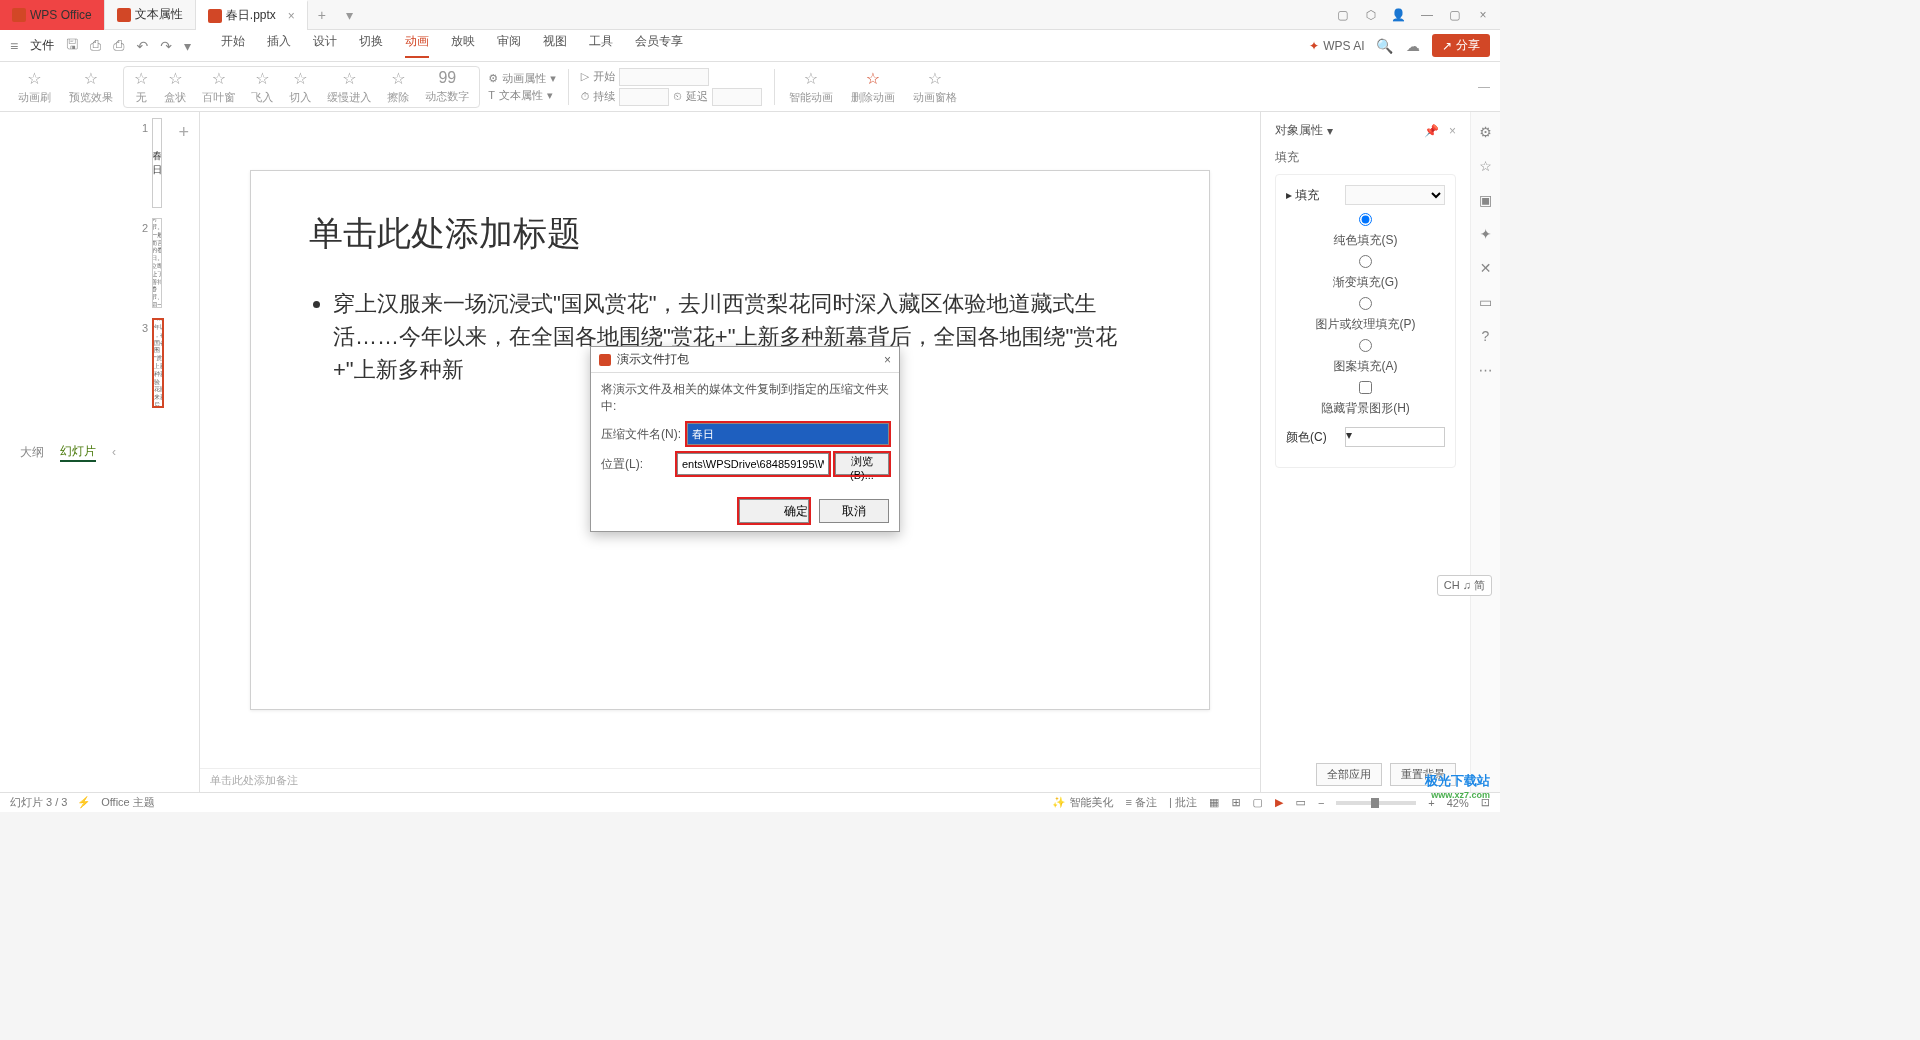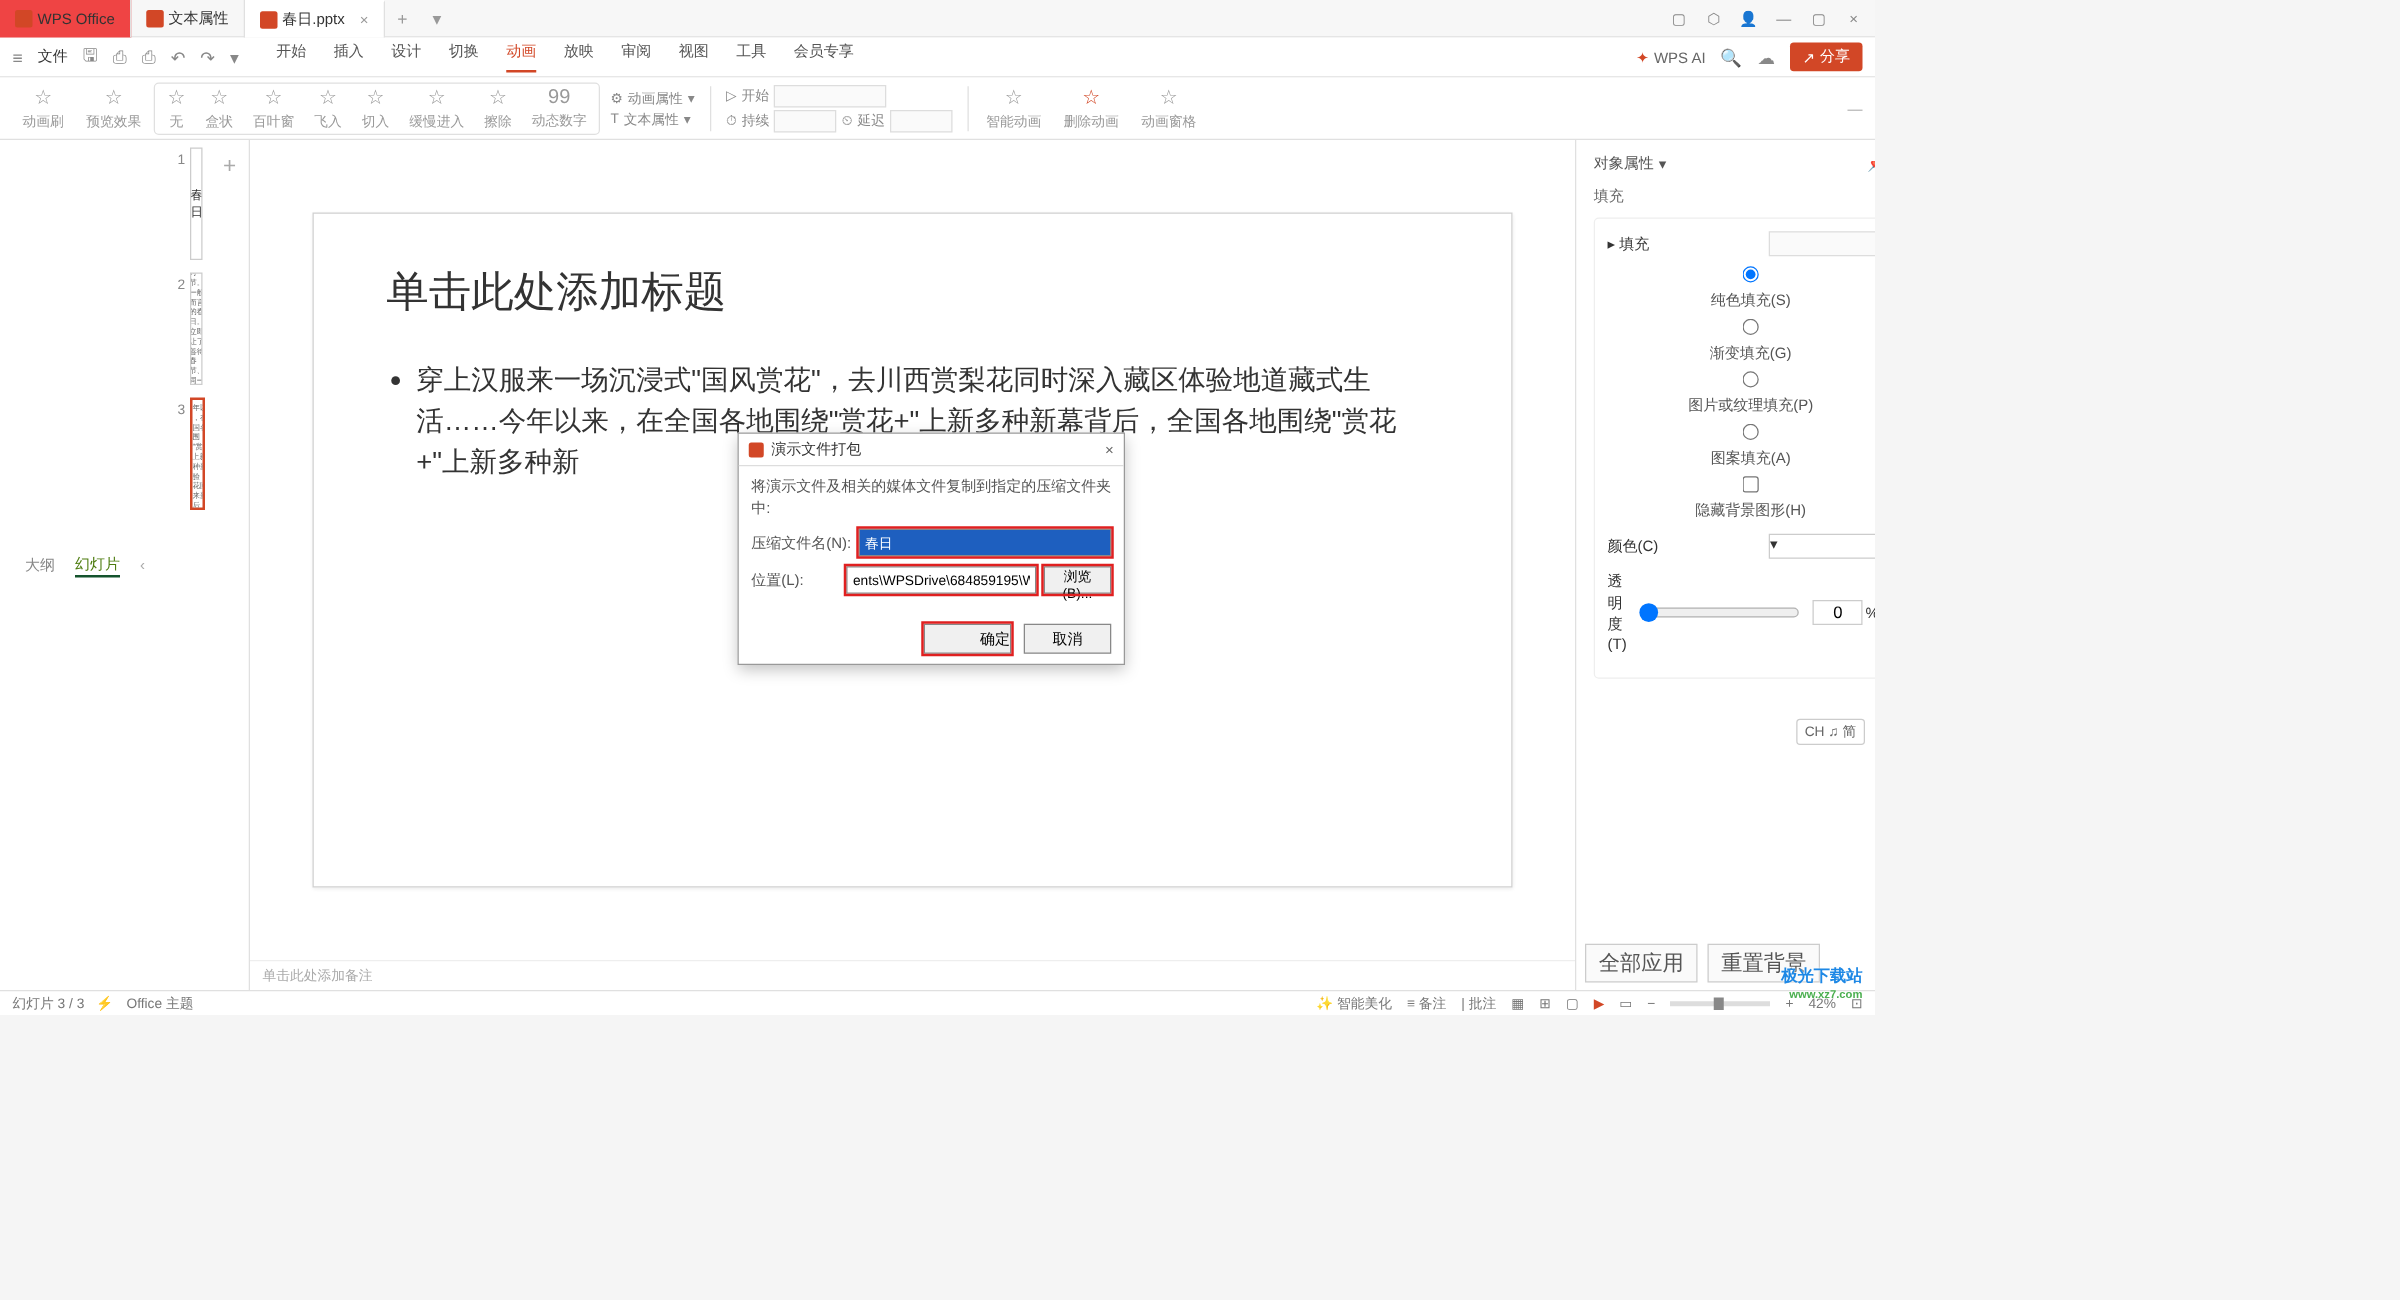--- a/index.html
+++ b/index.html
@@ -81,21 +81,21 @@
   .color-row, .trans-row { display: flex; align-items: center; margin: 10px 0; gap: 10px; }
   .color-swatch { width: 100px; height: 20px; border: 1px solid #ccc; margin-left: auto; background: #fff; }
   .trans-slider { flex: 1; }
   .trans-input { display: flex; align-items: center; gap: 2px; }
   .trans-input input { width: 40px; height: 20px; border: 1px solid #ccc; text-align: center; }
   .side-icons { width: 30px; background: #fafafa; border-left: 1px solid #eee; display: flex; flex-direction: column; align-items: center; gap: 18px; padding-top: 12px; color: #888; }
   .side-icon { font-size: 14px; }
   
   
   .bottom-btns { position: absolute; bottom: 26px; right: 44px; display: flex; gap: 8px; }
-  .bottom-btns button { padding: 3px 10px; border: 1px solid #ccc; background: #fafafa; font-size: 17px; color: #555; }
+  .bottom-btns button { padding: 3px 10px; border: 1px solid #ccc; background: #fafafa; font-size: 11px; color: #555; }
   
   
   .status-bar { position: absolute; bottom: 0; left: 0; right: 0; height: 20px; background: #fff; border-top: 1px solid #e0e0e0; display: flex; align-items: center; padding: 0 10px; font-size: 11px; color: #777; }
   .status-right { margin-left: auto; display: flex; align-items: center; gap: 12px; }
   .zoom-slider { width: 80px; height: 4px; background: #ddd; position: relative; }
   .zoom-knob { position: absolute; left: 35px; top: -3px; width: 8px; height: 10px; background: #888; }
   .dialog { position: absolute; left: 590px; top: 346px; width: 310px; background: #fff; border: 1px solid #999; box-shadow: 0 4px 12px rgba(0,0,0,0.25); font-size: 12px; }
   .dialog-title { display: flex; align-items: center; padding: 4px 8px; border-bottom: 1px solid #ddd; }
   .dialog-title-icon { width: 12px; height: 12px; background: #d24726; border-radius: 2px; margin-right: 6px; }
   .dialog-title .close { margin-left: auto; color: #666; cursor: pointer; }
@@ -346,29 +346,20 @@
             <span>图案填充(A)</span>
           </div>
         <div class="radio-row">
             <input type="checkbox" style="">
             <span>隐藏背景图形(H)</span>
           </div>
         <div class="color-row">
             <span>颜色(C)</span>
             <div class="color-swatch">▾</div>
           </div>
-        <div class="trans-row">
-            <span>透明度(T)</span>
-            <input type="range" class="trans-slider" value="0" style="">
-            <div class="trans-input">
-              <input value="0" style="">
-              <span>%</span>
-              <span>⇅</span>
-            </div>
-          </div>
       </div>
     </div>
     <div class="side-icons">
       <span class="side-icon">⚙</span>
       <span class="side-icon">☆</span>
       <span class="side-icon">▣</span>
       <span class="side-icon">✦</span>
       <span class="side-icon">✕</span>
       <span class="side-icon">▭</span>
       <span class="side-icon">?</span>

